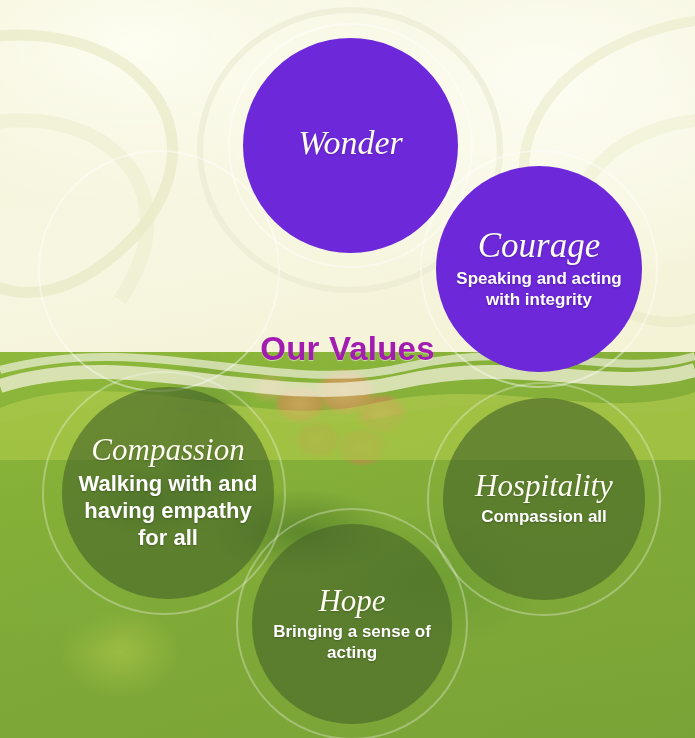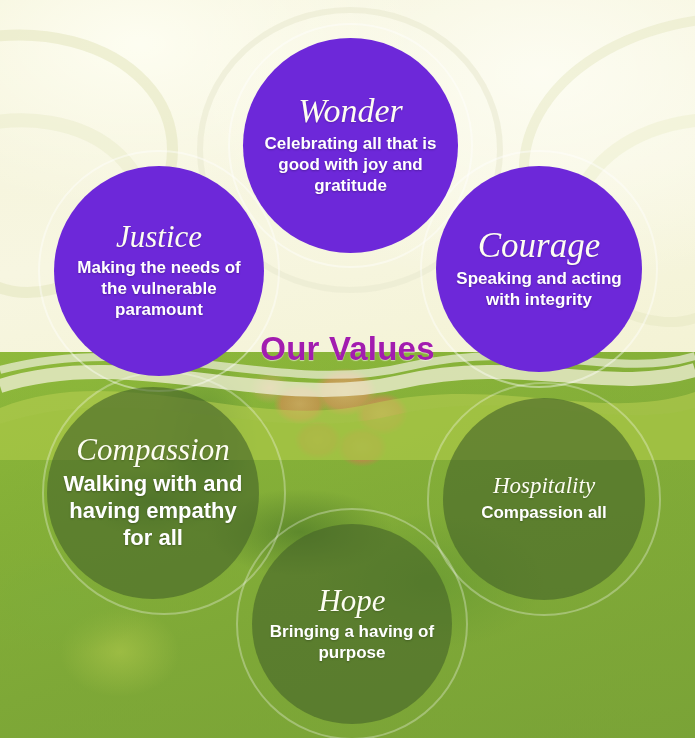--- a/index.html
+++ b/index.html
@@ -100,27 +100,27 @@
   #c-justice{left:54px;top:166px;width:210px;height:210px;}
   #c-justice .b-title{font-size:31px;}
   #c-justice .b-desc{font-size:17px;}
   #r-justice{left:38px;top:150px;width:242px;height:242px;}
 
   #c-courage{left:436px;top:166px;width:206px;height:206px;}
   #c-courage .b-title{font-size:35px;}
   #c-courage .b-desc{font-size:17px;}
   #r-courage{left:420px;top:150px;width:238px;height:238px;}
 
-  #c-compassion{left:47px;top:387px;width:212px;height:212px;}
+  #c-compassion{left:62px;top:387px;width:212px;height:212px;}
   #c-compassion .b-title{font-size:31px;}
   #c-compassion .b-desc{font-size:22px;}
   #r-compassion{left:42px;top:371px;width:244px;height:244px;}
 
   #c-hospitality{left:443px;top:398px;width:202px;height:202px;}
-  #c-hospitality .b-title{font-size:23px;}
+  #c-hospitality .b-title{font-size:31px;}
   #c-hospitality .b-desc{font-size:17px;}
   #r-hospitality{left:427px;top:382px;width:234px;height:234px;}
 
   #c-hope{left:252px;top:524px;width:200px;height:200px;}
   #c-hope .b-title{font-size:31px;}
   #c-hope .b-desc{font-size:17px;}
   #r-hope{left:236px;top:508px;width:232px;height:232px;}
 
   
   #our-values{
@@ -165,41 +165,36 @@
   <div class="ring" id="r-justice"></div>
   <div class="ring" id="r-courage"></div>
   <div class="ring dark" id="r-compassion"></div>
   <div class="ring dark" id="r-hospitality"></div>
   <div class="ring dark" id="r-hope"></div>
 
   <div id="our-values">Our Values</div>
 
   <div class="bubble solid" id="c-wonder">
     <div class="b-title">Wonder</div>
-    <div class="b-desc">Celebrating all that is good with joy and gratitude</div>
-  </div>
-
-  <div class="bubble solid" id="c-justice">
-    <div class="b-title">Justice</div>
-    <div class="b-desc">Making the needs of the vulnerable paramount</div>
-  </div>
+  </div>
+
 
   <div class="bubble solid" id="c-courage">
     <div class="b-title">Courage</div>
     <div class="b-desc">Speaking and acting with integrity</div>
   </div>
 
   <div class="bubble trans" id="c-compassion">
     <div class="b-title">Compassion</div>
     <div class="b-desc">Walking with and having empathy for all</div>
   </div>
 
   <div class="bubble trans" id="c-hospitality">
     <div class="b-title">Hospitality</div>
     <div class="b-desc">Compassion all</div>
   </div>
 
   <div class="bubble trans" id="c-hope">
     <div class="b-title">Hope</div>
-    <div class="b-desc">Bringing a having of purpose</div>
+    <div class="b-desc">Bringing a sense of acting</div>
   </div>
 
 </div>
 
 </body></html>

